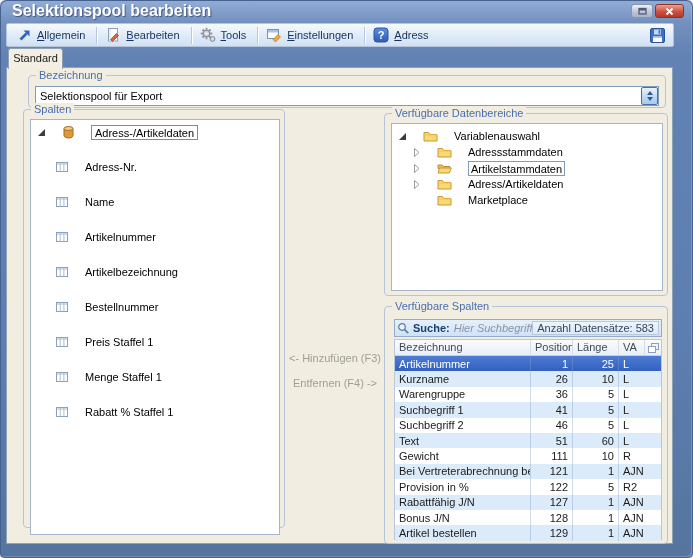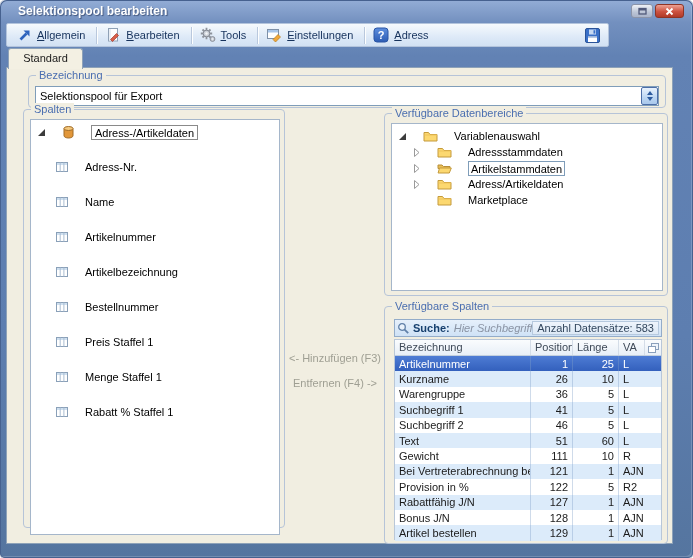--- a/index.html
+++ b/index.html
@@ -9,42 +9,42 @@
     font-family:"Liberation Sans","DejaVu Sans",sans-serif; font-size:11px; color:#000;
   }
   
   .window {
     position:absolute; inset:0; border-radius:7px 7px 5px 5px;
     background:linear-gradient(180deg,#93add6 0%,#7390bf 4%,#6282b4 10%,#5d7eb0 60%,#55759f 100%);
     box-shadow:inset 0 0 0 1px #46618f, inset -2px -2px 0 rgba(255,255,255,.18), 0 0 0 1px #c9cfd9;
   }
   .titlebar {
     position:absolute; top:0; left:0; right:0; height:22px;
-    display:flex; align-items:center; padding-left:18px;
-    color:#fff; font-weight:bold; font-size:12px; text-shadow:1px 1px 1px rgba(25,40,75,.6);
+    display:flex; align-items:center; padding-left:12px;
+    color:#fff; font-weight:bold; font-size:16px; text-shadow:1px 1px 1px rgba(25,40,75,.6);
   }
   .win-controls { position:absolute; top:4px; right:9px; display:flex; gap:2px; }
   .wbtn { height:14px; border-radius:3px; display:flex; align-items:center; justify-content:center; cursor:default; }
   .wbtn.restore { width:22px; background:linear-gradient(#eef1f6,#bcc5d6 60%,#aab4c9); border:1px solid #8b94a9; }
   .wbtn.close { width:29px; background:linear-gradient(#eda193,#cc5240 55%,#b03a28); border:1px solid #8e3425; }
   
   .toolbar {
-    position:absolute; left:6px; top:23px; width:603px; height:24px;
+    position:absolute; left:6px; top:23px; width:668px; height:24px;
     background:linear-gradient(#f6fafd,#dde9f7 60%,#d2e1f3);
     border:1px solid #b3c4dc; border-radius:2px;
     display:flex; align-items:center; padding:0 5px;
   }
   .tb-item { display:flex; align-items:center; gap:5px; padding:2px 8px 2px 5px; color:#16325c; height:20px; }
   .tb-label { display:inline-block; line-height:14px; }
   .tb-label::first-letter { text-decoration:underline; }
   .tb-sep { width:1px; height:17px; background:#b9c8dd; box-shadow:1px 0 0 #fdfefe; margin:0 3px; }
   .tb-save { margin-left:auto; display:flex; align-items:center; padding:1px 2px; }
   
   .tab {
-    position:absolute; left:8px; top:48px; width:75px; height:21px; z-index:3;
+    position:absolute; left:8px; top:48px; width:55px; height:21px; z-index:3;
     background:#f3f0e3; border:1px solid #8ea2b8; border-bottom:none; border-radius:3px 3px 0 0;
     text-align:center; line-height:19px; color:#1a1a1a;
   }
   .content {
     position:absolute; left:6px; top:67px; width:667px; height:477px; z-index:2;
     background:#f1eee1; border:1px solid #8ea2b8;
   }
   
   .fs { position:absolute; border:1px solid #b6c4d8; border-radius:4px; }
   .fs-legend { position:absolute; top:-7px; left:7px; background:#f1eee1; padding:0 3px; color:#4a6eb0; line-height:13px; }

